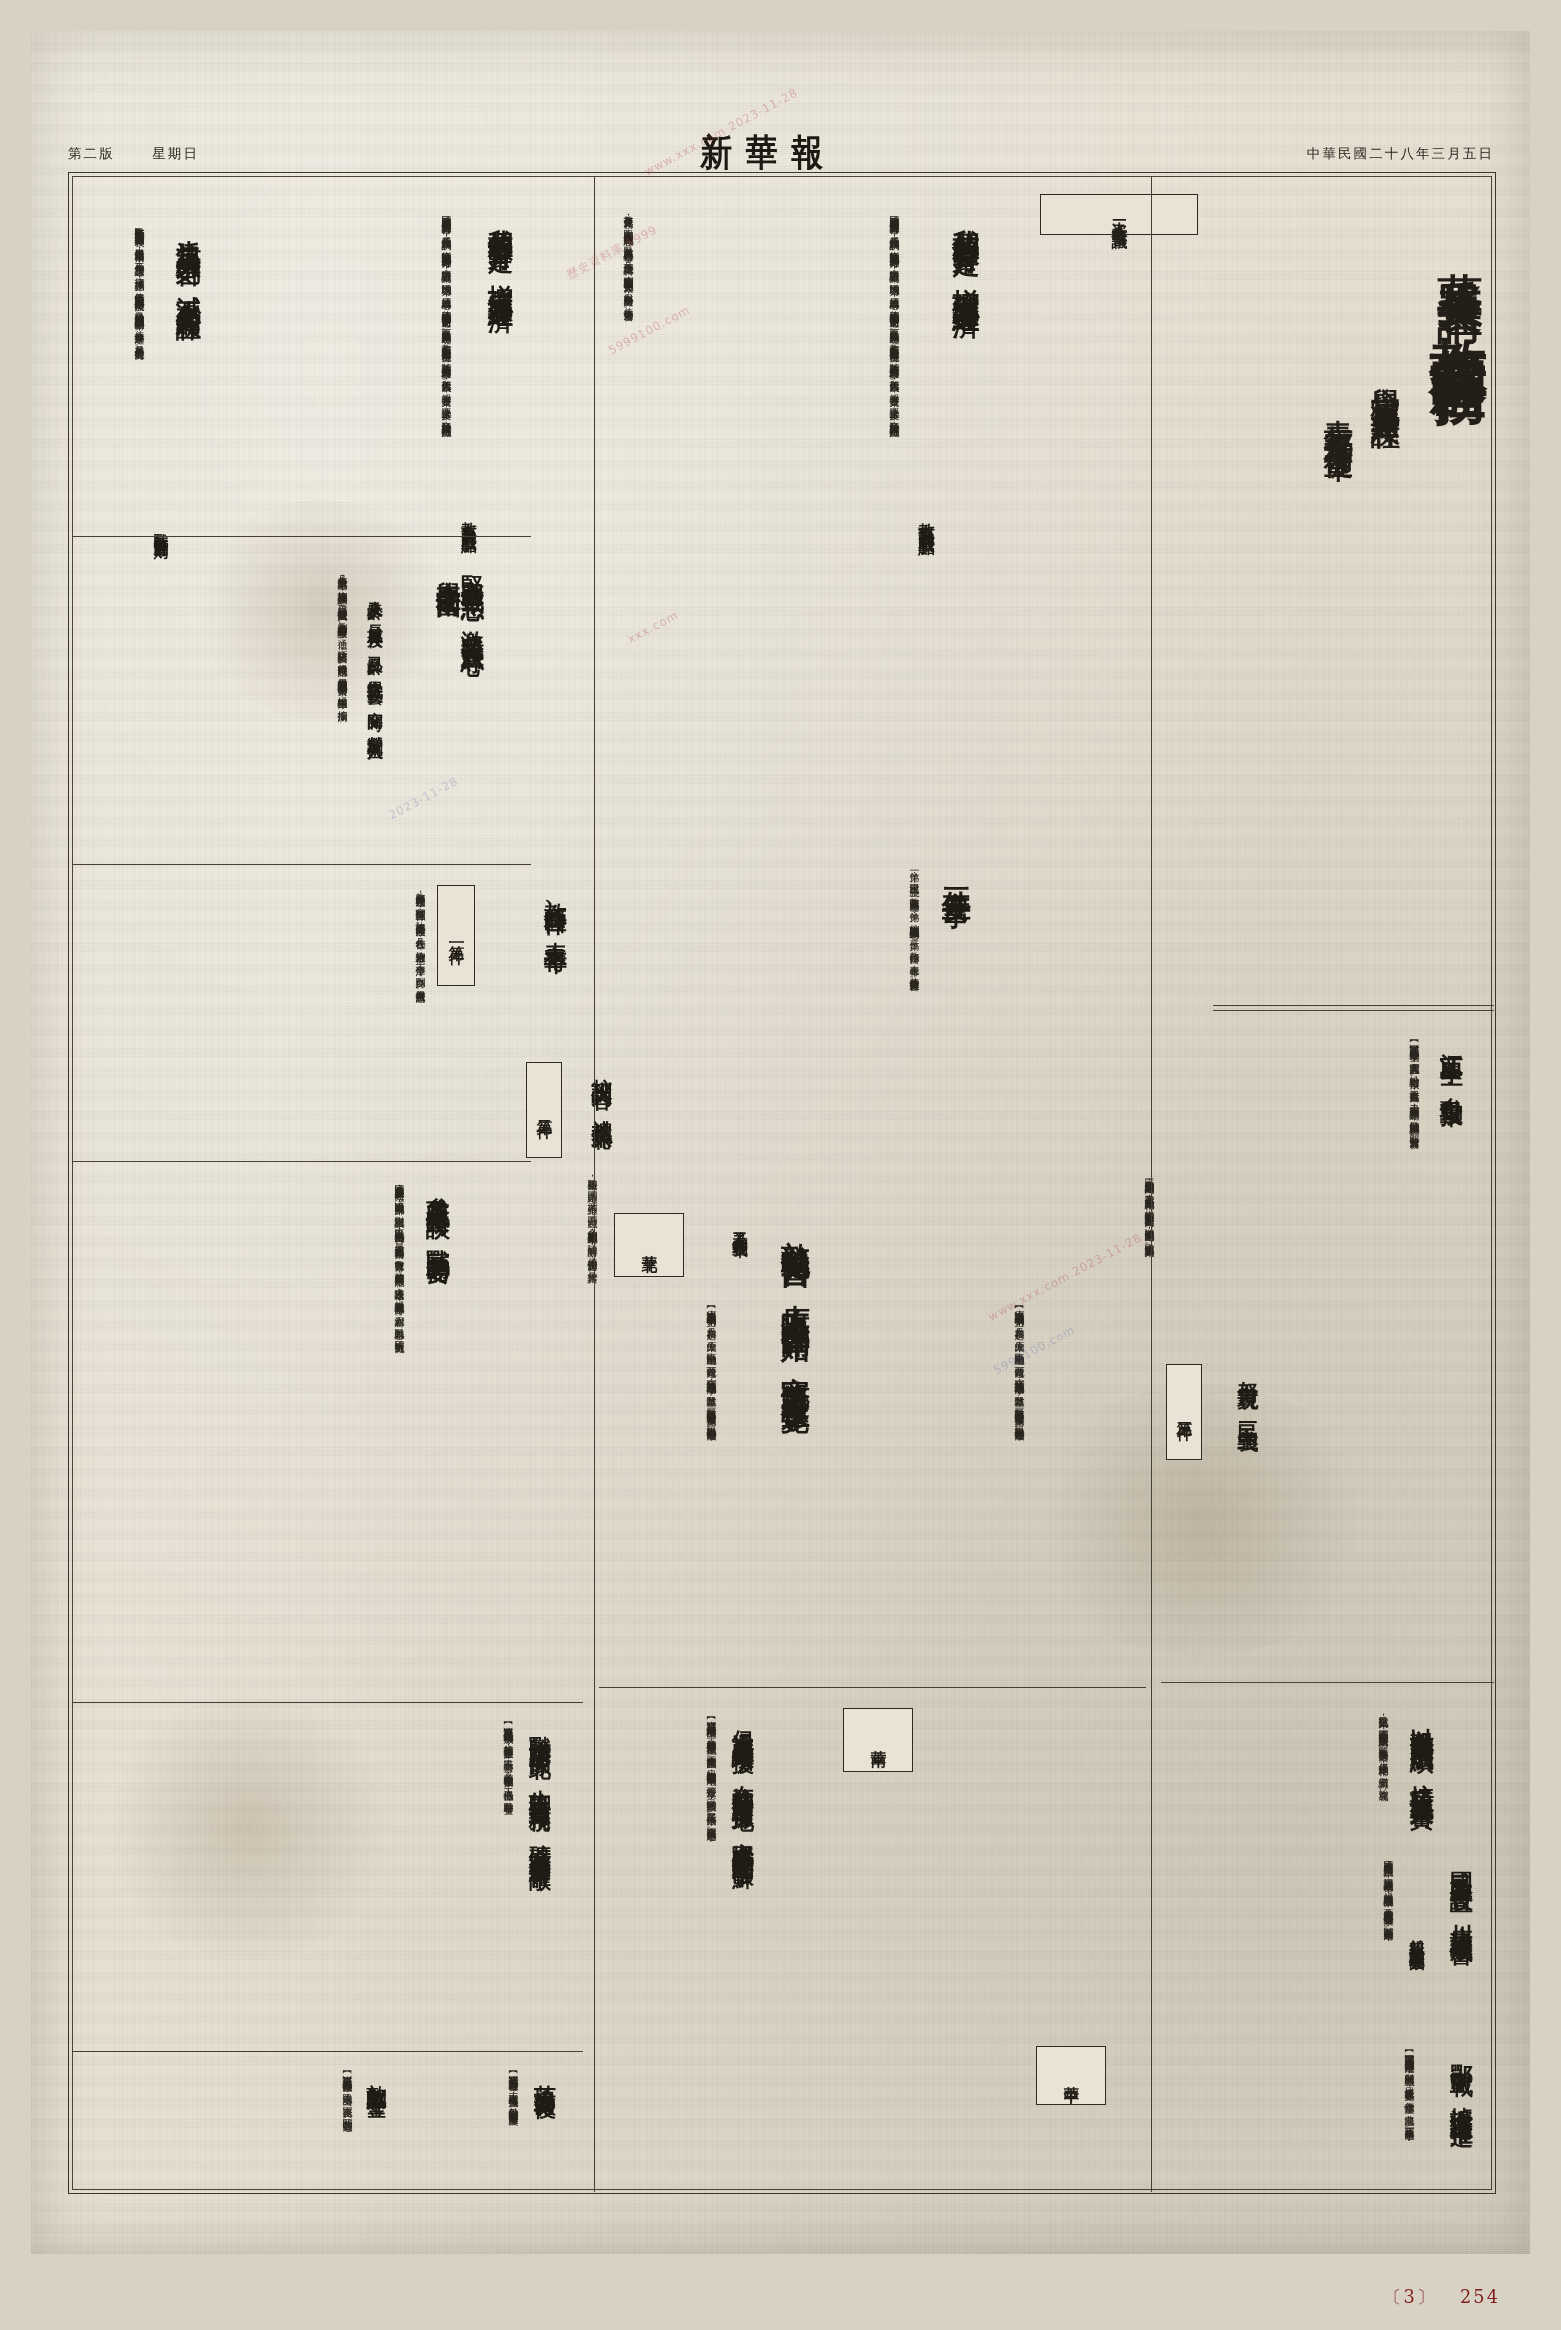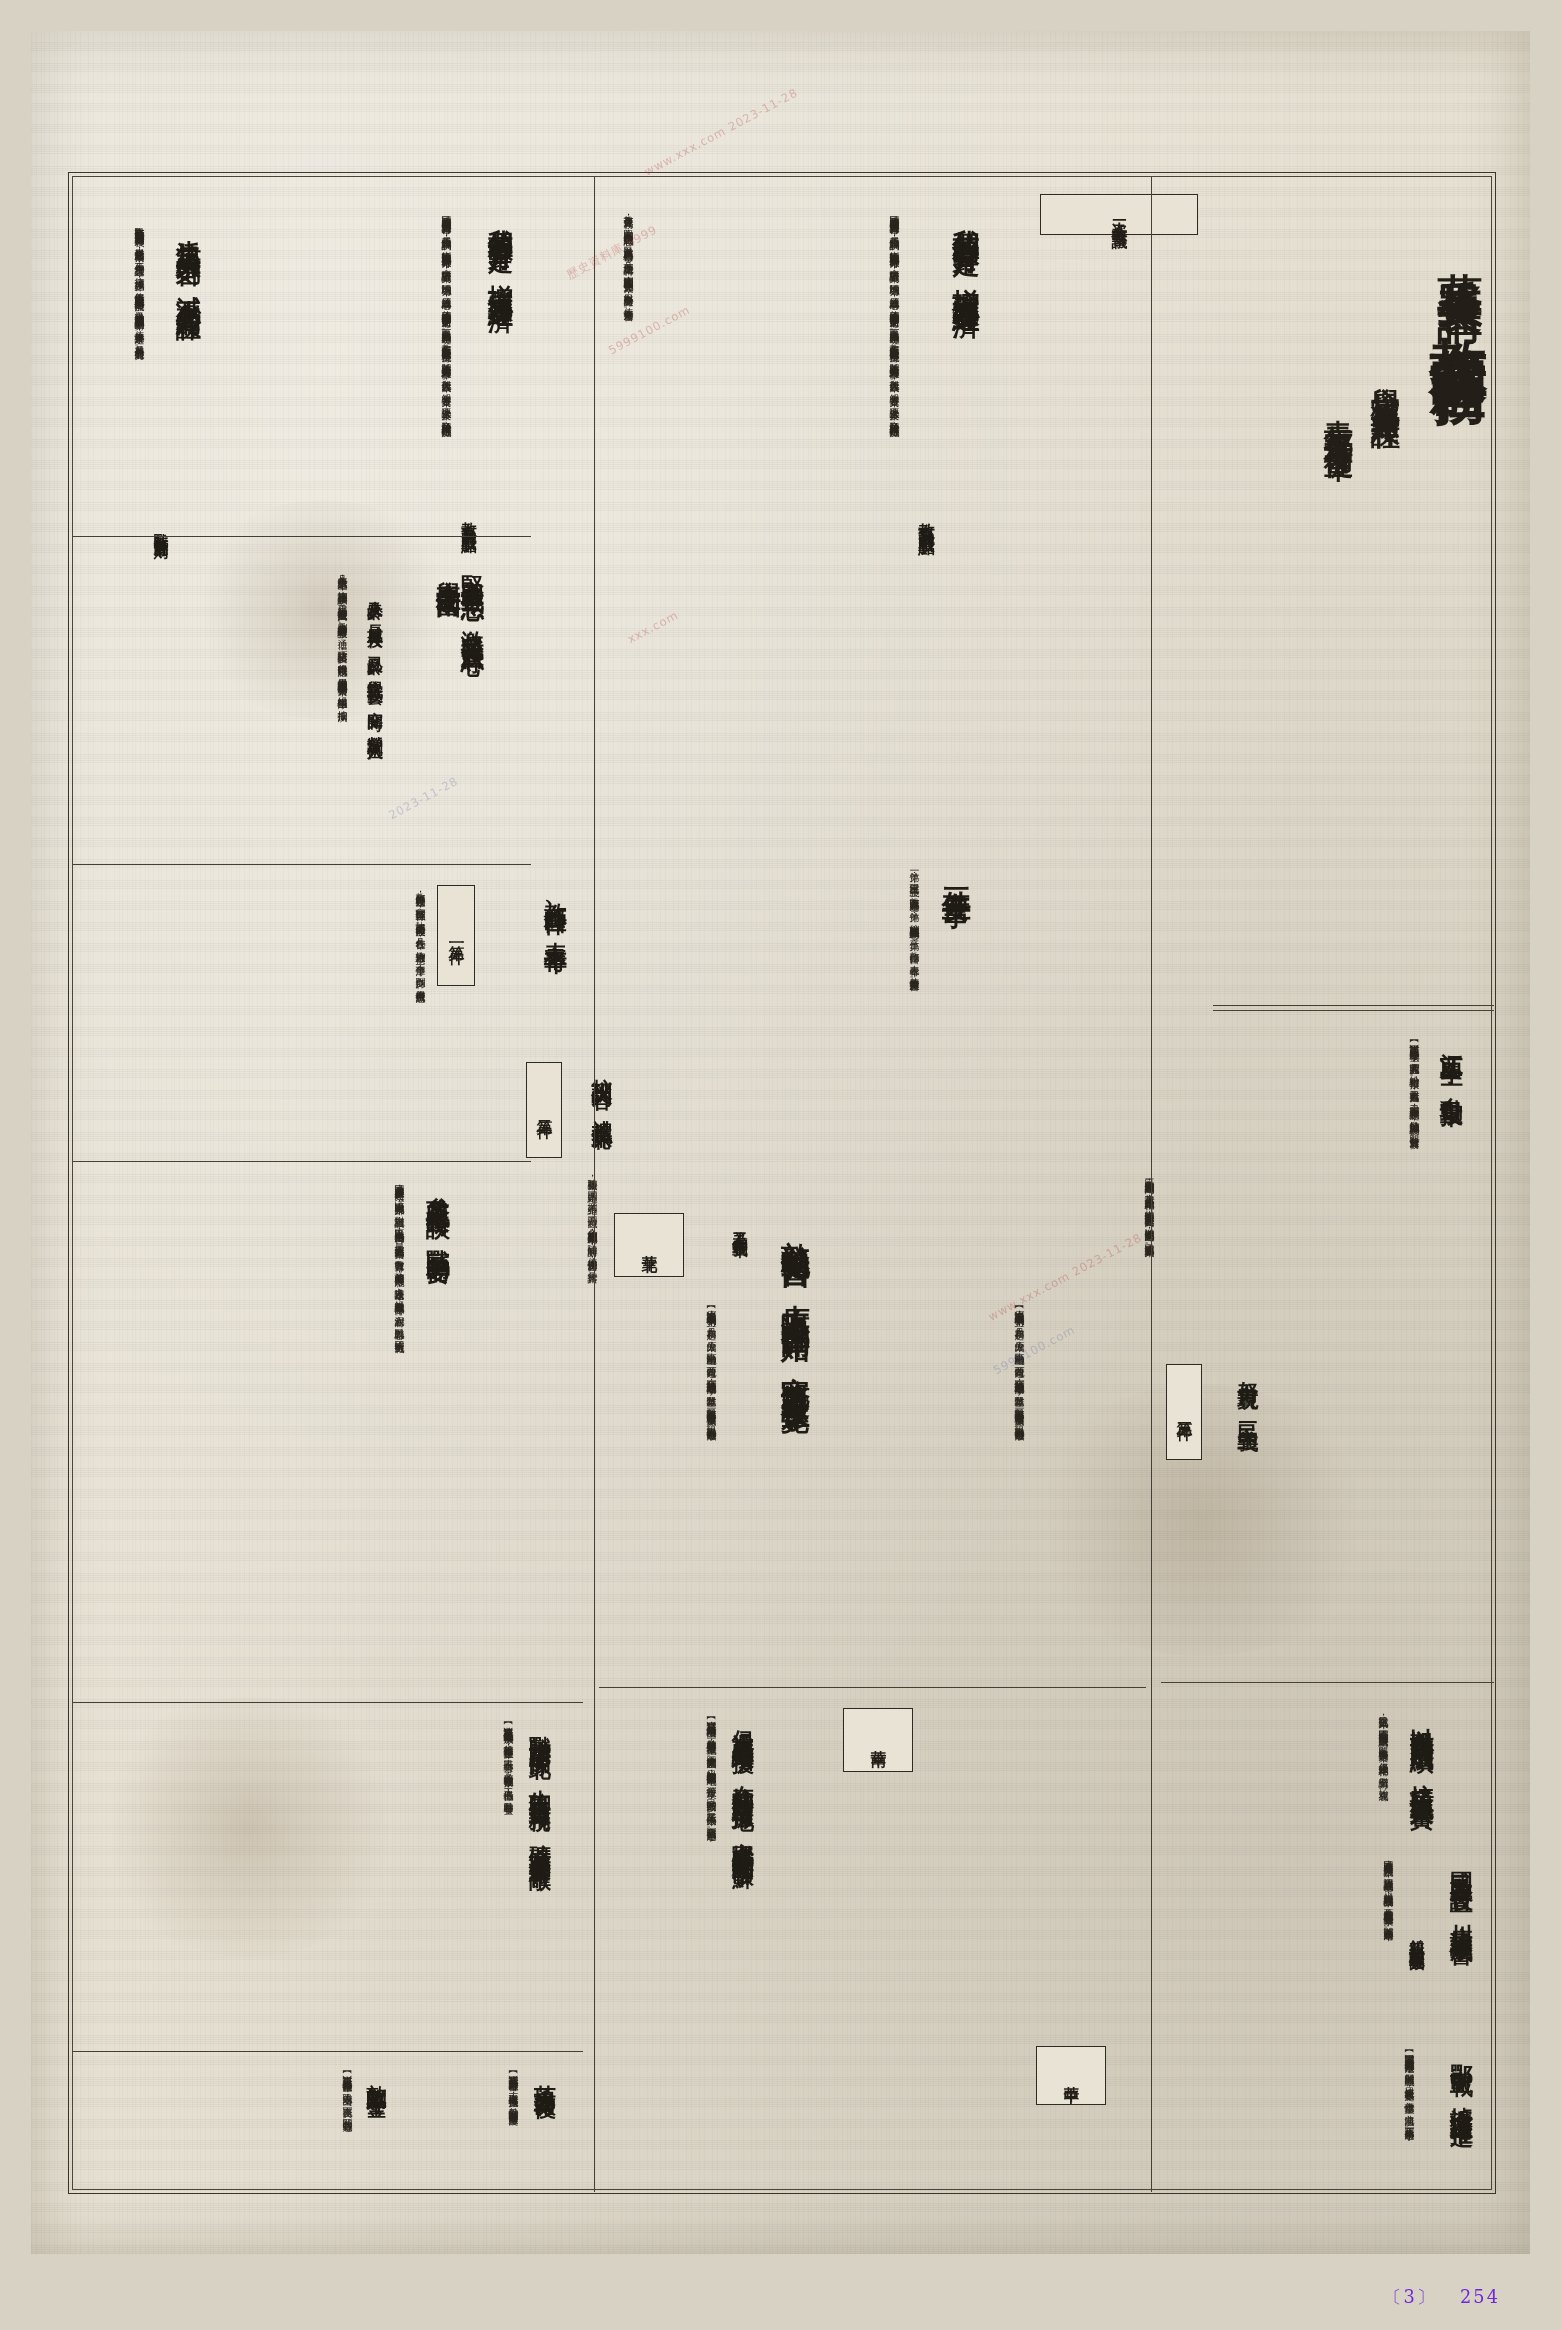--- a/index.html
+++ b/index.html
@@ -77,21 +77,21 @@
     position:absolute;font-family:"DejaVu Serif","Liberation Serif",serif;
     writing-mode:vertical-rl;text-orientation:upright;
     font-weight:bold;color:#1f1b15;
   }
   .badge{
     position:absolute;border:1px solid #2f2a22;background:#e9e3d5;
     display:flex;align-items:center;justify-content:center;
   }
   .badge .v{font-size:15.6px;font-weight:bold;letter-spacing:2.6px;}
   .pagenum{
-    position:absolute;right:62px;bottom:21px;font-size:17.7px;color:#6d28d9;
+    position:absolute;right:62px;bottom:21px;font-size:17.7px;color:#7f1d1d;
     font-family:"DejaVu Serif","Liberation Serif",serif;letter-spacing:2.1px;
   }
   .watermark{
     position:absolute;color:rgba(176,60,60,.30);font-size:11.5px;
     transform:rotate(-28deg);letter-spacing:1px;pointer-events:none;
     font-family:"DejaVu Sans","Liberation Sans",sans-serif;
   }
   .watermark.b{color:rgba(70,90,170,.25);}
   .stain{
     position:absolute;border-radius:50%;
@@ -104,20 +104,28 @@
 
 <div id="page">
   <div class="sheet">
     <div class="grain"></div>
 
     <div class="stain" style="left:156px;top:469px;width:271px;height:219px;"></div>
     <div class="stain" style="left:989px;top:1354px;width:364px;height:271px;"></div>
     <div class="stain" style="left:62px;top:1666px;width:312px;height:260px;"></div>
   </div>
 
+  <div class="masthead">
+    <div class="mh-left">
+      <span>第二版</span>
+      <span>星期日</span>
+    </div>
+    <div class="mh-title">新華報</div>
+    <div class="mh-right">中華民國二十八年三月五日</div>
+  </div>
 
   <div class="frame"></div>
 
   <div class="badge" style="right:364px;top:194px;width:156px;height:39px;">
     <div class="v">三次全教會議</div>
   </div>
 
   <div class="v headline h-main" style="right:78px;top:237px;height:333px;font-size:45px;">蔣委員長講</div>
   <div class="v headline" style="position:absolute;right:73px;top:292px;height:692px;font-size:58px;letter-spacing:5.2px;">教育的當前任務</div>
   <div class="v headline" style="position:absolute;right:161px;top:364px;height:588px;font-size:29px;letter-spacing:5.2px;">學校減去無用課程</div>

